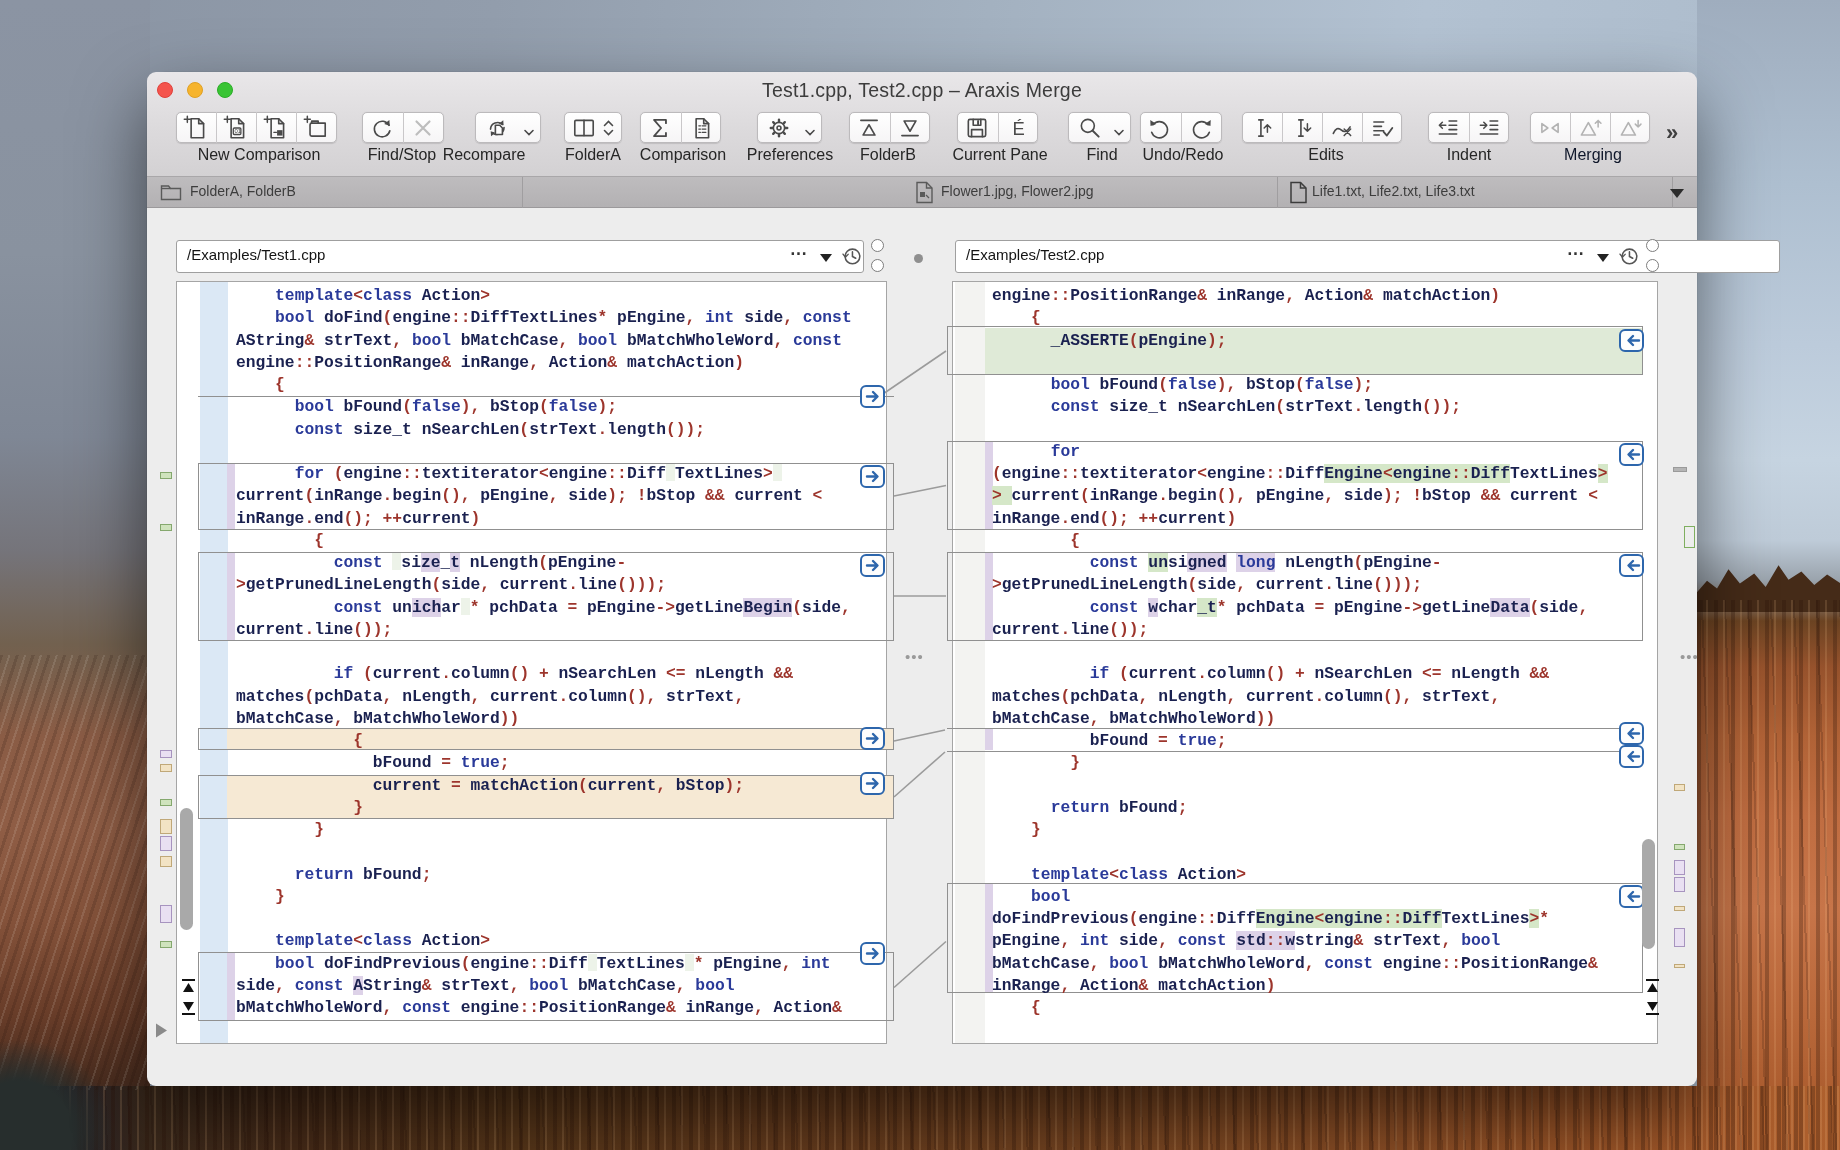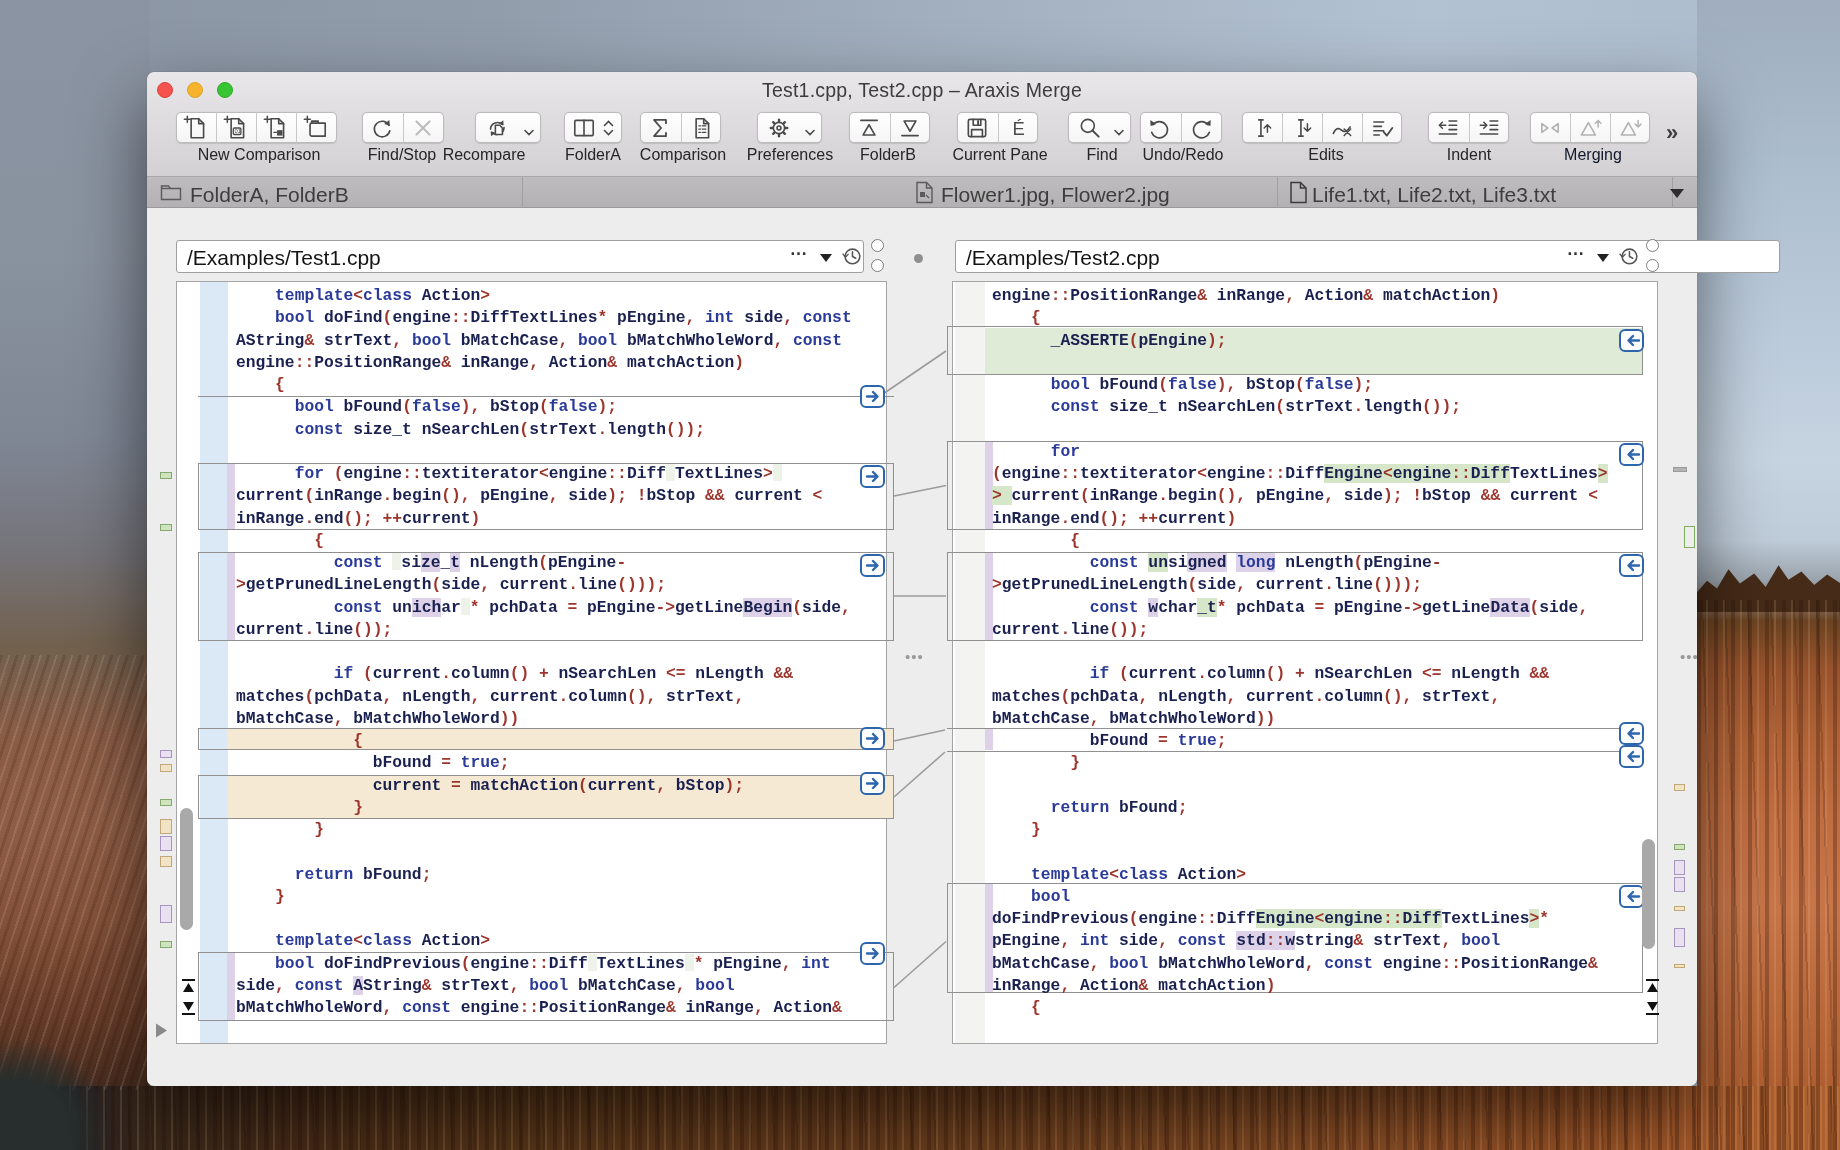--- a/index.html
+++ b/index.html
@@ -15,47 +15,47 @@
  background:#452b18;
  clip-path:polygon(0 62%,7% 40%,14% 55%,22% 18%,30% 45%,40% 26%,48% 52%,57% 10%,64% 38%,73% 22%,82% 48%,91% 28%,100% 44%,100% 100%,0 100%);}
 #wp-rockB{left:0;top:1086px;width:1840px;height:64px;
  background:linear-gradient(90deg,#131b26 0%,#201d26 3%,#39281b 8%,#452a18 16%,#553519 28%,#61391c 42%,#6e401f 55%,#7c4722 66%,#8a4d25 76%,#975226 86%,#a65a2b 94%,#af612e 100%);}
 .striate{background-image:repeating-linear-gradient(90deg,rgba(40,16,6,.28) 0 4px,rgba(0,0,0,0) 4px 9px,rgba(255,205,150,.15) 9px 11px,rgba(0,0,0,0) 11px 17px),repeating-linear-gradient(88deg,rgba(30,10,4,.18) 0 2px,rgba(0,0,0,0) 2px 23px);}
 #wp-texB{left:60px;top:1086px;width:1780px;height:64px}
 #wp-texR{right:0;top:600px;width:143px;height:550px}
 #wp-texL{left:0;top:655px;width:150px;height:435px;background-image:repeating-linear-gradient(108deg,rgba(35,15,8,.16) 0 3px,rgba(0,0,0,0) 3px 8px,rgba(245,240,230,.12) 8px 10px,rgba(0,0,0,0) 10px 15px);}
 #wp-darkBL{left:0;top:980px;width:130px;height:170px;background:radial-gradient(ellipse 130px 130px at 15% 90%,#272e2d 40%,rgba(39,46,45,0) 72%)}
 
-#win{left:147px;top:72px;width:1550px;height:1014px;border-radius:7px;
+#win{left:147px;top:72px;width:1550px;height:1014px;border-radius:20px;
  background:#ececec;box-shadow:0 30px 70px rgba(0,0,0,.55),0 0 1px rgba(0,0,0,.4)}
 #chrome{left:0;top:0;width:1550px;height:105px;border-radius:9px 9px 0 0;
  background:linear-gradient(#e9e7e9,#dcdadc 55%,#d3d1d3);border-bottom:1px solid #a9a7a9}
 .tl{width:16px;height:16px;border-radius:50%;top:10px}
 #tl-r{left:10px;background:#f4544d;border:1px solid #e0403a}
 #tl-y{left:40px;background:#f6b42d;border:1px solid #e0a023}
 #tl-g{left:70px;background:#39c434;border:1px solid #2aad27}
 #title{left:0;top:7px;width:1550px;text-align:center;font-size:19.5px;color:#3c3c3c;letter-spacing:.2px}
 
 .tbtn{position:absolute;top:40px;height:31px;background:linear-gradient(#ffffff,#f6f5f6);
  border:1px solid #bcbabc;border-radius:5px;box-shadow:0 .5px 1px rgba(0,0,0,.12)}
 .tsep{position:absolute;top:40px;height:31px;width:1px;background:#c9c7c9}
 .tlabel{position:absolute;top:74px;font-size:16px;color:#262626;white-space:nowrap;transform:translateX(-50%)}
 .tlabel.dis{color:#0f172a}
 .ticon{position:absolute;top:43px}
 
 #tabbar{left:0;top:105px;width:1550px;height:31px;background:linear-gradient(#bebcbe,#b3b1b3);border-bottom:1px solid #9b999b}
 .tab{position:absolute;top:0;height:31px}
 .tab .sep{position:absolute;right:0;top:0;width:1px;height:31px;background:#a09ea0}
-.tabtxt{position:absolute;top:6px;font-size:21px;color:#3d3d3d;white-space:nowrap}
+.tabtxt{position:absolute;top:6px;font-size:14px;color:#3d3d3d;white-space:nowrap}
 #tab2{background:#ededed}
 #tab2 .tabtxt{color:#161616;font-weight:bold}
 
 #content{left:0;top:136px;width:1550px;height:878px;background:#ededed;border-radius:0 0 9px 9px}
 .hdr{position:absolute;top:104px;height:33px;background:#fff;border:1px solid #9f9f9f;border-radius:3px}
-.hdrtxt{position:absolute;left:10px;top:5px;font-size:21px;color:#141414}
+.hdrtxt{position:absolute;left:10px;top:5px;font-size:15px;color:#141414}
 .hdre{position:absolute;top:4px;font-size:17px;color:#333}
 .circ{position:absolute;width:13px;height:13px;border:1.5px solid #7d7d7d;border-radius:50%;background:#fff}
 
 .pane{position:absolute;top:73px;height:763px;background:#fff;border:1px solid #a5a5a5}
 #paneL{left:29px;width:711px}
 #paneR{left:805px;width:706px}
 .gutterL{position:absolute;left:23px;top:0;width:28px;height:761px;background:#dbe8f5}
 .gutterR{position:absolute;left:2px;top:0;width:30px;height:761px;background:#f3f3f1}
 
 pre.code{position:absolute;top:3px;font:bold 16.3px/22.25px "Liberation Mono",monospace;color:#1a2150;background:transparent;z-index:5}

